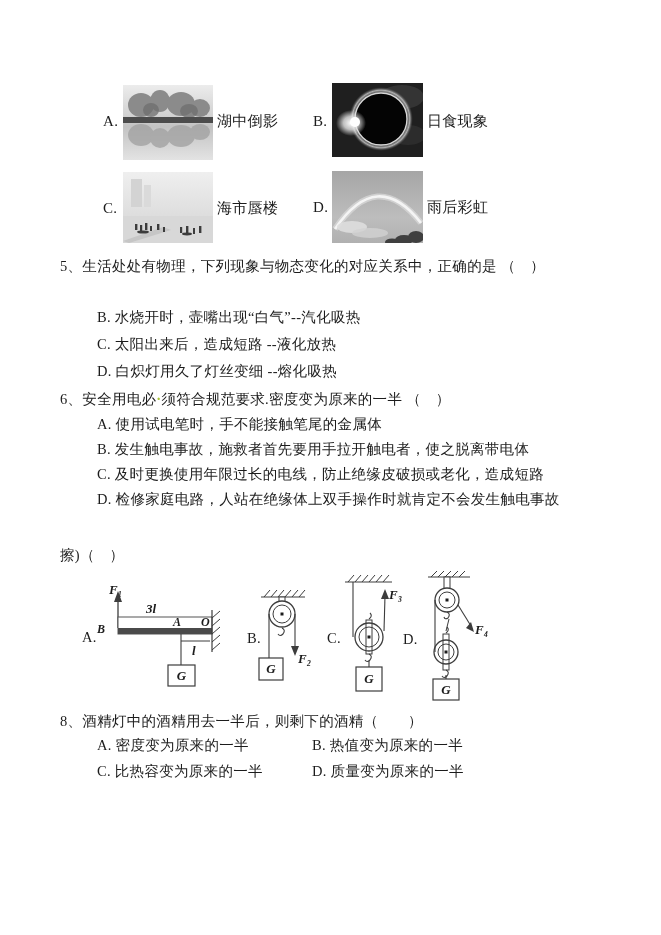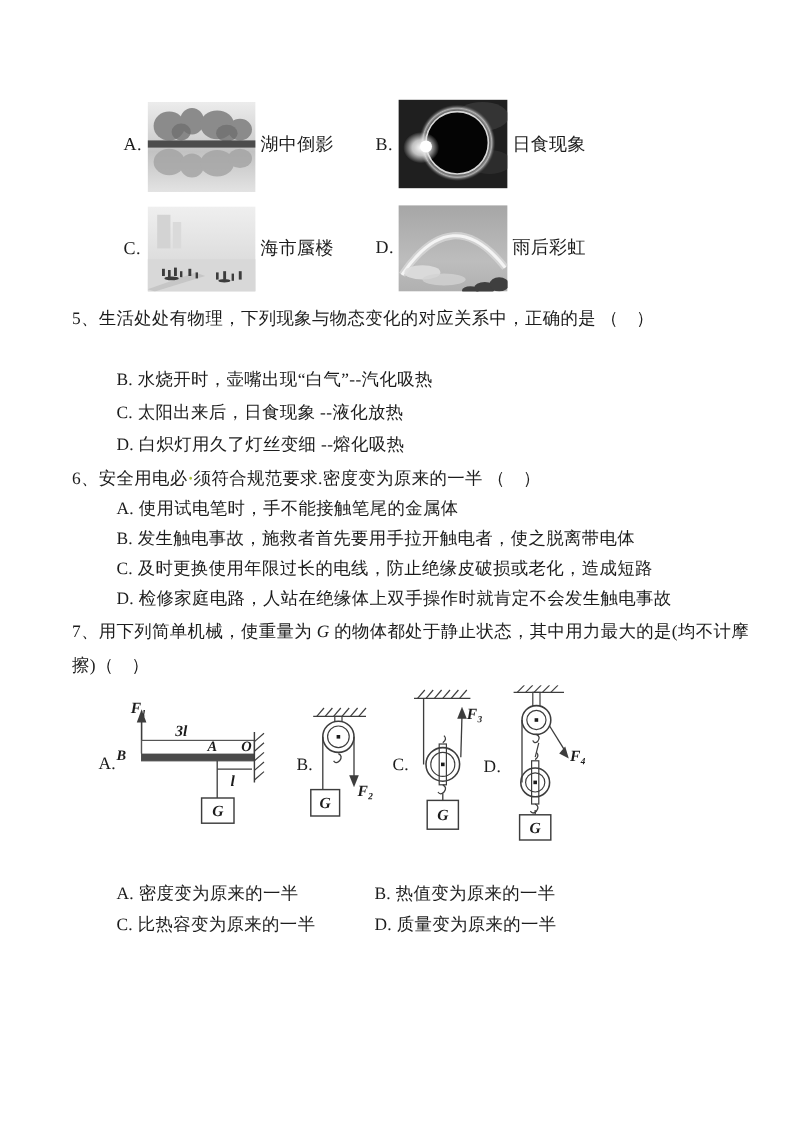--- a/index.html
+++ b/index.html
@@ -133,30 +133,29 @@
     <g fill="#3f3f3f">
       <ellipse cx="72" cy="69" rx="9" ry="5"></ellipse>
         <ellipse cx="84" cy="66" rx="8" ry="6"></ellipse>
       <ellipse cx="60" cy="71" rx="7" ry="3.5"></ellipse>
     </g>
   </svg>
   <span class="t cap" style="left:427px;top:198px">雨后彩虹</span>
 
   <div class="t" style="left:60px;top:257px">5、生活处处有物理，下列现象与物态变化的对应关系中，正确的是 （　）</div>
   <div class="t" style="left:97px;top:308px">B. 水烧开时，壶嘴出现“白气”--汽化吸热</div>
-  <div class="t" style="left:97px;top:335px">C. 太阳出来后，日食现象 --液化放热</div>
+  <div class="t" style="left:97px;top:335px">C. 太阳出来后，造成短路 --液化放热</div>
   <div class="t" style="left:97px;top:362px">D. 白炽灯用久了灯丝变细 --熔化吸热</div>
 
   <div class="t" style="left:60px;top:390px"><span>6、安全用电必</span><span class="spell-dot">·</span><span>须符合规范要求.密度变为原来的一半 （　）</span></div>
   <div class="t" style="left:97px;top:415px">A. 使用试电笔时，手不能接触笔尾的金属体</div>
   <div class="t" style="left:97px;top:440px">B. 发生触电事故，施救者首先要用手拉开触电者，使之脱离带电体</div>
   <div class="t" style="left:97px;top:465px">C. 及时更换使用年限过长的电线，防止绝缘皮破损或老化，造成短路</div>
   <div class="t" style="left:97px;top:490px">D. 检修家庭电路，人站在绝缘体上双手操作时就肯定不会发生触电事故</div>
 
-  <div class="t" style="left:60px;top:518px"><span>7、用下列简单机械，使重量为 </span><span class="ital">G</span><span> 的物体都处于静止状态，其中用力最大的是(均不计摩</span></div>
   <div class="t" style="left:60px;top:546px">擦)（　）</div>
 
   <span class="t" style="left:82px;top:628px">A.</span>
   <span class="t" style="left:247px;top:629px">B.</span>
   <span class="t" style="left:327px;top:629px">C.</span>
   <span class="t" style="left:403px;top:630px">D.</span>
 
   <svg class="diagram" style="left:92px;top:580px" width="132" height="122" viewBox="0 0 132 122">
     <text class="sym" x="17" y="14">F₁</text>
     <line class="ink" x1="26" y1="48" x2="26" y2="18" stroke-width="1.3"></line>
@@ -253,18 +252,19 @@
     <circle cx="28" cy="81" r="12" fill="none" stroke="#3d3d3d" stroke-width="1.3"></circle>
     <circle cx="28" cy="81" r="8" fill="none" stroke="#3d3d3d" stroke-width="1"></circle>
     <rect x="26.5" y="79.5" width="3" height="3" fill="#1c1c1c"></rect>
     <path class="ink" d="M28,62 q4,-3 1,-6" stroke-width="1.1"></path>
     <path class="ink" d="M28,99 q4,2 1,6 q-3,3 -5,0" stroke-width="1.1"></path>
     <line class="ink" x1="28" y1="104" x2="28" y2="108" stroke-width="1.1"></line>
     <rect x="15" y="108" width="26" height="21" fill="#ffffff" stroke="#3d3d3d" stroke-width="1.2"></rect>
     <text class="sym" x="28" y="123" text-anchor="middle">G</text>
   </svg>
 
+  <div class="t" style="left:60px;top:712px">8、酒精灯中的酒精用去一半后，则剩下的酒精（　　）</div>
   <div class="t" style="left:312px;top:736px">B. 热值变为原来的一半</div>
   <div class="t" style="left:97px;top:736px">A. 密度变为原来的一半</div>
   <div class="t" style="left:312px;top:762px">D. 质量变为原来的一半</div>
   <div class="t" style="left:97px;top:762px">C. 比热容变为原来的一半</div>
 
 </div>
 
 </body></html>

